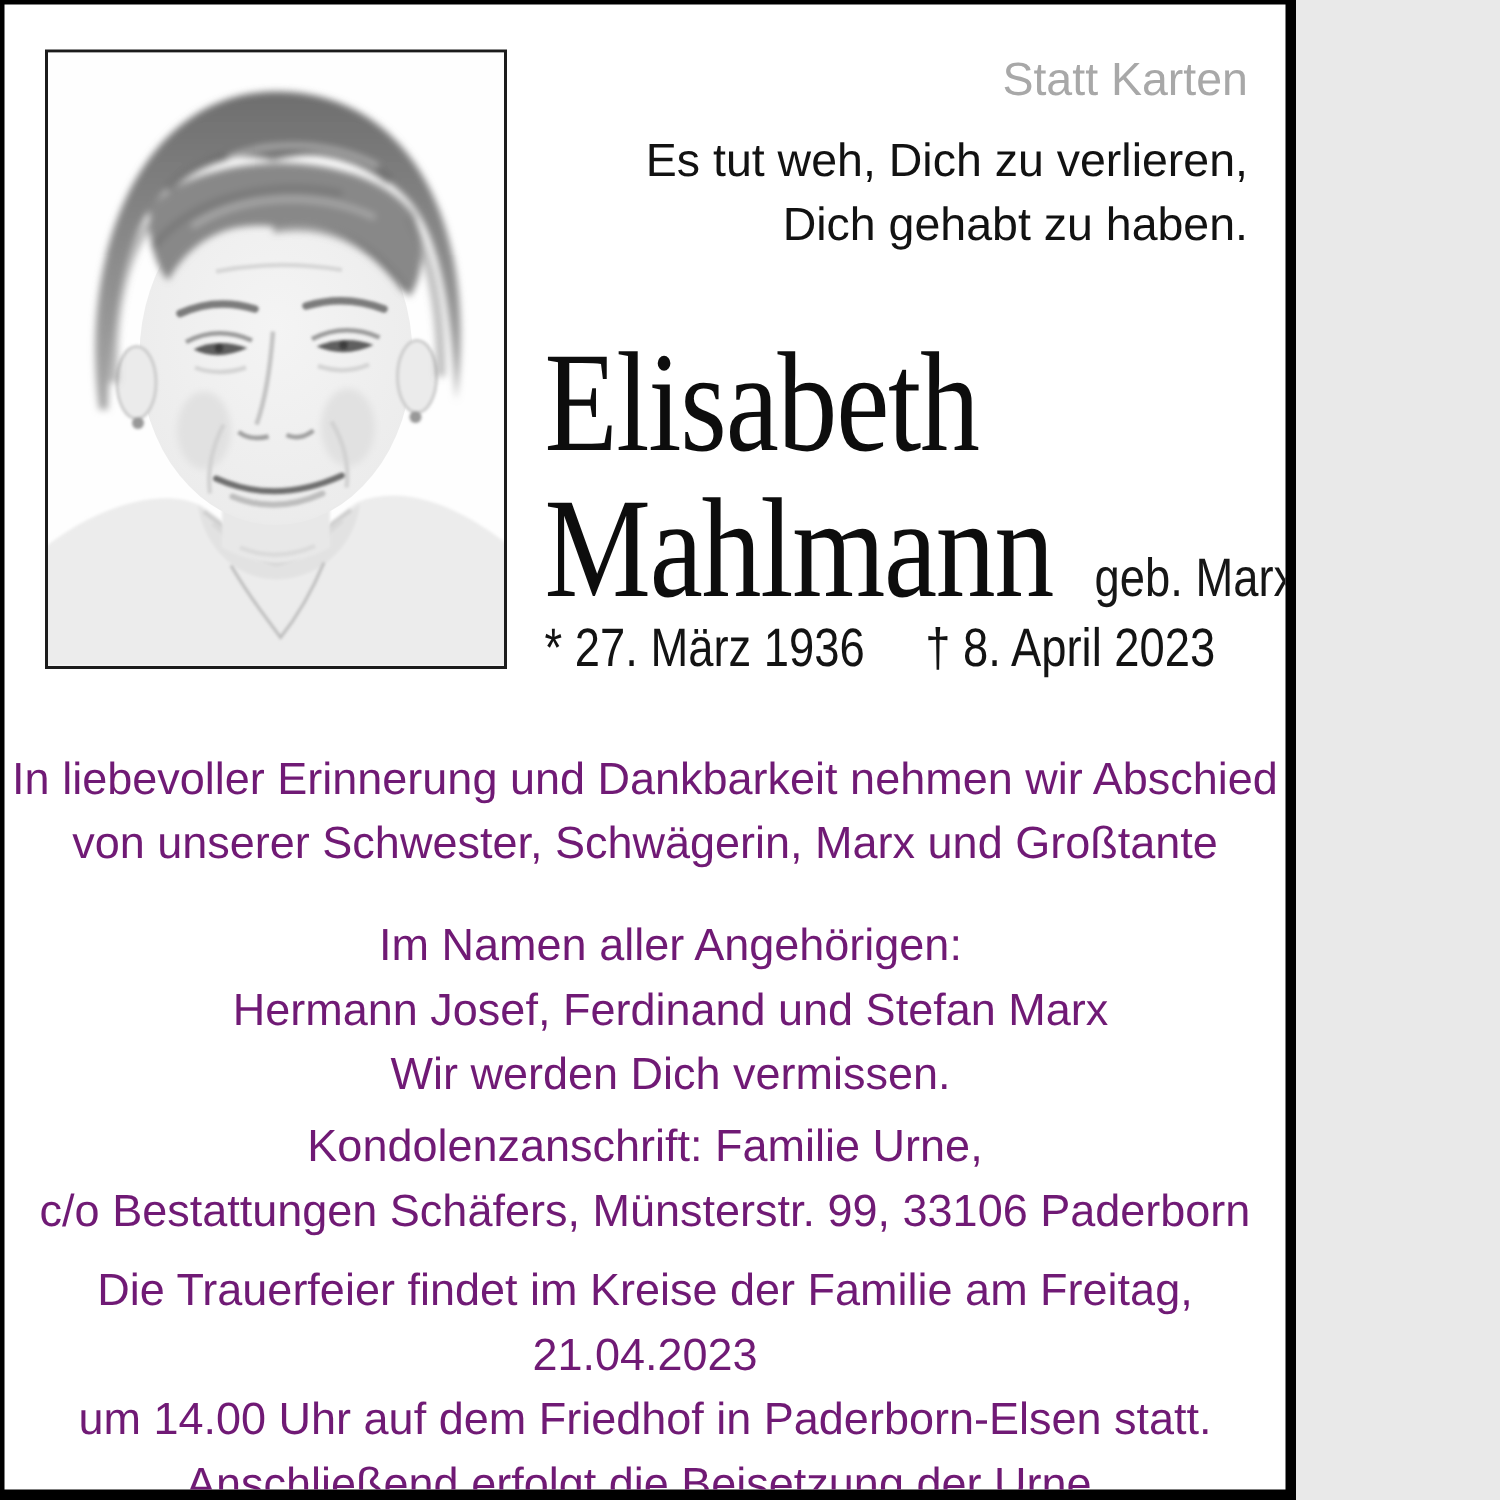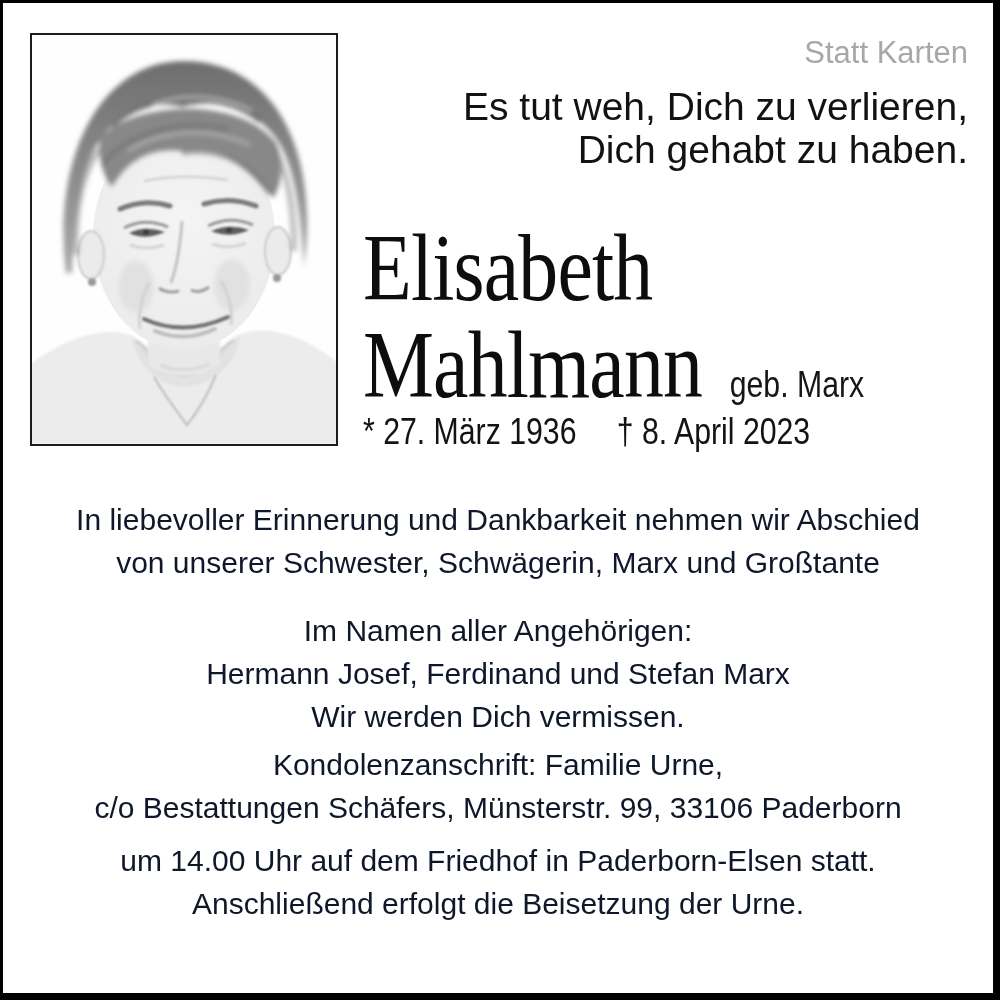--- a/index.html
+++ b/index.html
@@ -1,18 +1,18 @@
 <!DOCTYPE html>
 <html lang="de"><head>
 <meta charset="utf-8">
 <style>
   html,body{margin:0;padding:0;background:#e9e9e9;}
   #obituary{
     position:relative;
-    width:1000px;height:1000px;
+    width:864px;height:1000px;
     box-sizing:border-box;
     background:#ffffff;
     border-style:solid;border-color:#000;
     border-width:3px 7px 7px 3px;
     font-family:"Liberation Sans",sans-serif;
     color:#111;
     overflow:hidden;
   }
   
   .photo-frame{
@@ -25,21 +25,21 @@
   .photo-frame svg{display:block;width:100%;height:100%;}
   
   .statt-karten{
     position:absolute;top:32px;right:25px;
     font-size:31px;line-height:36px;
     color:#a8a8a8;
     text-align:right;
   }
   .poem{
     position:absolute;top:82px;right:25px;
-    font-size:39px;line-height:43px;
+    font-size:31px;line-height:43px;
     text-align:right;color:#121212;
   }
   
   .name-block{
     position:absolute;left:360px;top:217px;
     font-family:"Liberation Serif",serif;
     font-size:95px;line-height:97px;
     color:#0d0d0d;white-space:nowrap;
     transform:scaleX(0.84);transform-origin:0 0;
     letter-spacing:-1px;
@@ -54,24 +54,24 @@
     font-size:36px;line-height:41px;color:#131313;
     white-space:nowrap;
     transform:scaleX(0.84);transform-origin:0 0;
   }
   .dates .death{margin-left:48px;}
   
   .para{
     position:absolute;left:0;width:100%;
     text-align:center;
     font-size:30px;line-height:43px;
-    color:#0f172a;
+    color:#701a75;
   }
   .para-farewell{top:495px;}
-  .para-family{top:606px;}
+  .para-family{top:606px;padding-left:17px;}
   .para-condolence{top:740px;}
   .para-funeral{top:836px;}
   .bold{font-weight:normal;}
 </style>
 </head>
 <body>
 
 <div id="obituary">
 
   <div class="photo-frame">
@@ -194,17 +194,18 @@
     <div class="bold">Hermann Josef, Ferdinand und Stefan Marx</div>
     <div>Wir werden Dich vermissen.</div>
   </div>
 
   <div class="para para-condolence">
     <div>Kondolenzanschrift: Familie Urne,</div>
     <div>c/o Bestattungen Schäfers, Münsterstr. 99, 33106 Paderborn</div>
   </div>
 
   <div class="para para-funeral">
+    <div>Die Trauerfeier findet im Kreise der Familie am Freitag, 21.04.2023</div>
     <div>um 14.00 Uhr auf dem Friedhof in Paderborn-Elsen statt.</div>
     <div>Anschließend erfolgt die Beisetzung der Urne.</div>
   </div>
 
 </div>
 
 </body></html>

